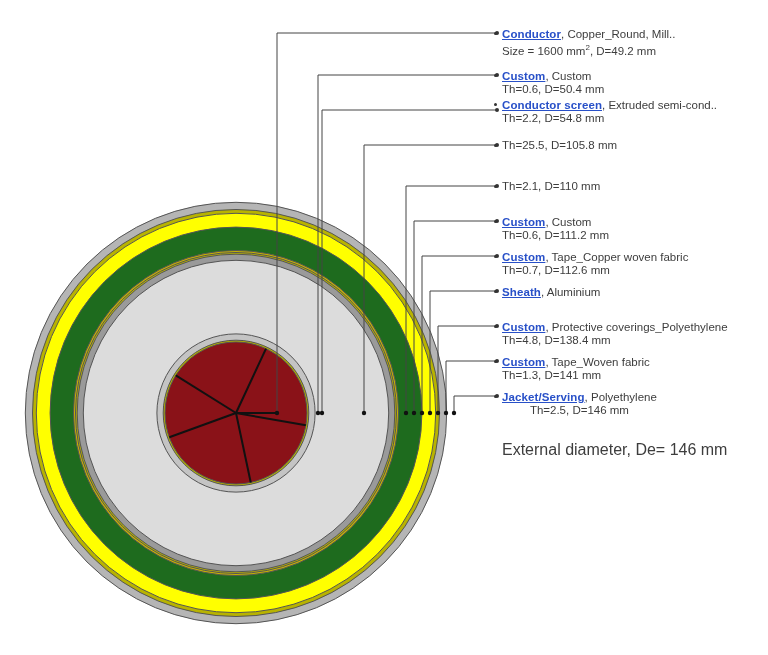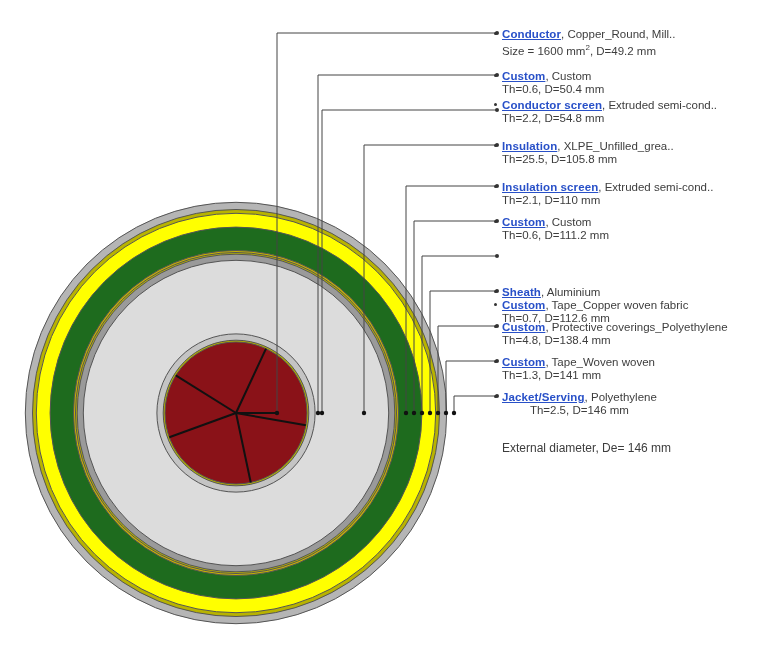--- a/index.html
+++ b/index.html
@@ -42,21 +42,21 @@
   .lk{
     color:#2850c8;
     text-decoration:underline;
     font-weight:bold;
     letter-spacing:.1px;
   }
   .rest{color:#3d3d3d;}
   #external-diameter{
     position:absolute;
     left:502px;top:441px;
-    font-size:12px;
+    font-size:16px;
     color:#3d3d3d;
     white-space:nowrap;
   }
 </style>
 </head>
 <body>
 
 <div id="stage">
 
   <svg id="cable-svg" viewBox="0 0 768 655" xmlns="http://www.w3.org/2000/svg">
@@ -129,50 +129,48 @@
         <div class="line1"><span class="lk">Custom</span><span class="rest">, </span><span class="rest">Custom</span></div>
         <div class="line2">Th=0.6, D=50.4 mm</div>
       </div>
       <div class="legend-item" style="position: absolute; left: 0px; top: 71px;">
         <span class="bullet"></span>
         <div class="line1"><span class="lk">Conductor screen</span><span class="rest">, </span><span class="rest">Extruded semi-cond..</span></div>
         <div class="line2">Th=2.2, D=54.8 mm</div>
       </div>
       <div class="legend-item" style="position: absolute; left: 0px; top: 112px;">
         <span class="bullet"></span>
-        <div class="line1"><span class="lk">Insulation</span><span class="rest">, </span><span class="rest">XLPE_Unfilled_grea..</span></div>
         <div class="line2">Th=25.5, D=105.8 mm</div>
       </div>
       <div class="legend-item" style="position: absolute; left: 0px; top: 153px;">
         <span class="bullet"></span>
-        <div class="line1"><span class="lk">Insulation screen</span><span class="rest">, </span><span class="rest">Extruded semi-cond..</span></div>
         <div class="line2">Th=2.1, D=110 mm</div>
       </div>
       <div class="legend-item" style="position: absolute; left: 0px; top: 188px;">
         <span class="bullet"></span>
         <div class="line1"><span class="lk">Custom</span><span class="rest">, </span><span class="rest">Custom</span></div>
         <div class="line2">Th=0.6, D=111.2 mm</div>
       </div>
-      <div class="legend-item" style="position: absolute; left: 0px; top: 223px; margin-top: 48px;">
+      <div class="legend-item" style="position: absolute; left: 0px; top: 223px;">
         <span class="bullet"></span>
         <div class="line1"><span class="lk">Custom</span><span class="rest">, </span><span class="rest">Tape_Copper woven fabric</span></div>
         <div class="line2">Th=0.7, D=112.6 mm</div>
       </div>
       <div class="legend-item" style="position: absolute; left: 0px; top: 258px; text-align: right;">
         <span class="bullet"></span>
         <div class="line1"><span class="lk">Sheath</span><span class="rest">, </span><span class="rest">Aluminium</span></div>
       </div>
       <div class="legend-item" style="position: absolute; left: 0px; top: 293px;">
         <span class="bullet"></span>
         <div class="line1"><span class="lk">Custom</span><span class="rest">, </span><span class="rest">Protective coverings_Polyethylene</span></div>
         <div class="line2">Th=4.8, D=138.4 mm</div>
       </div>
       <div class="legend-item" style="position: absolute; left: 0px; top: 328px;">
         <span class="bullet"></span>
-        <div class="line1"><span class="lk">Custom</span><span class="rest">, </span><span class="rest">Tape_Woven woven</span></div>
+        <div class="line1"><span class="lk">Custom</span><span class="rest">, </span><span class="rest">Tape_Woven fabric</span></div>
         <div class="line2">Th=1.3, D=141 mm</div>
       </div>
       <div class="legend-item" style="position: absolute; left: 0px; top: 363px; text-align: center;">
         <span class="bullet"></span>
         <div class="line1"><span class="lk">Jacket/Serving</span><span class="rest">, </span><span class="rest">Polyethylene</span></div>
         <div class="line2">Th=2.5, D=146 mm</div>
       </div>
     </div>
 
   <div id="external-diameter">External diameter, De= 146 mm</div>

